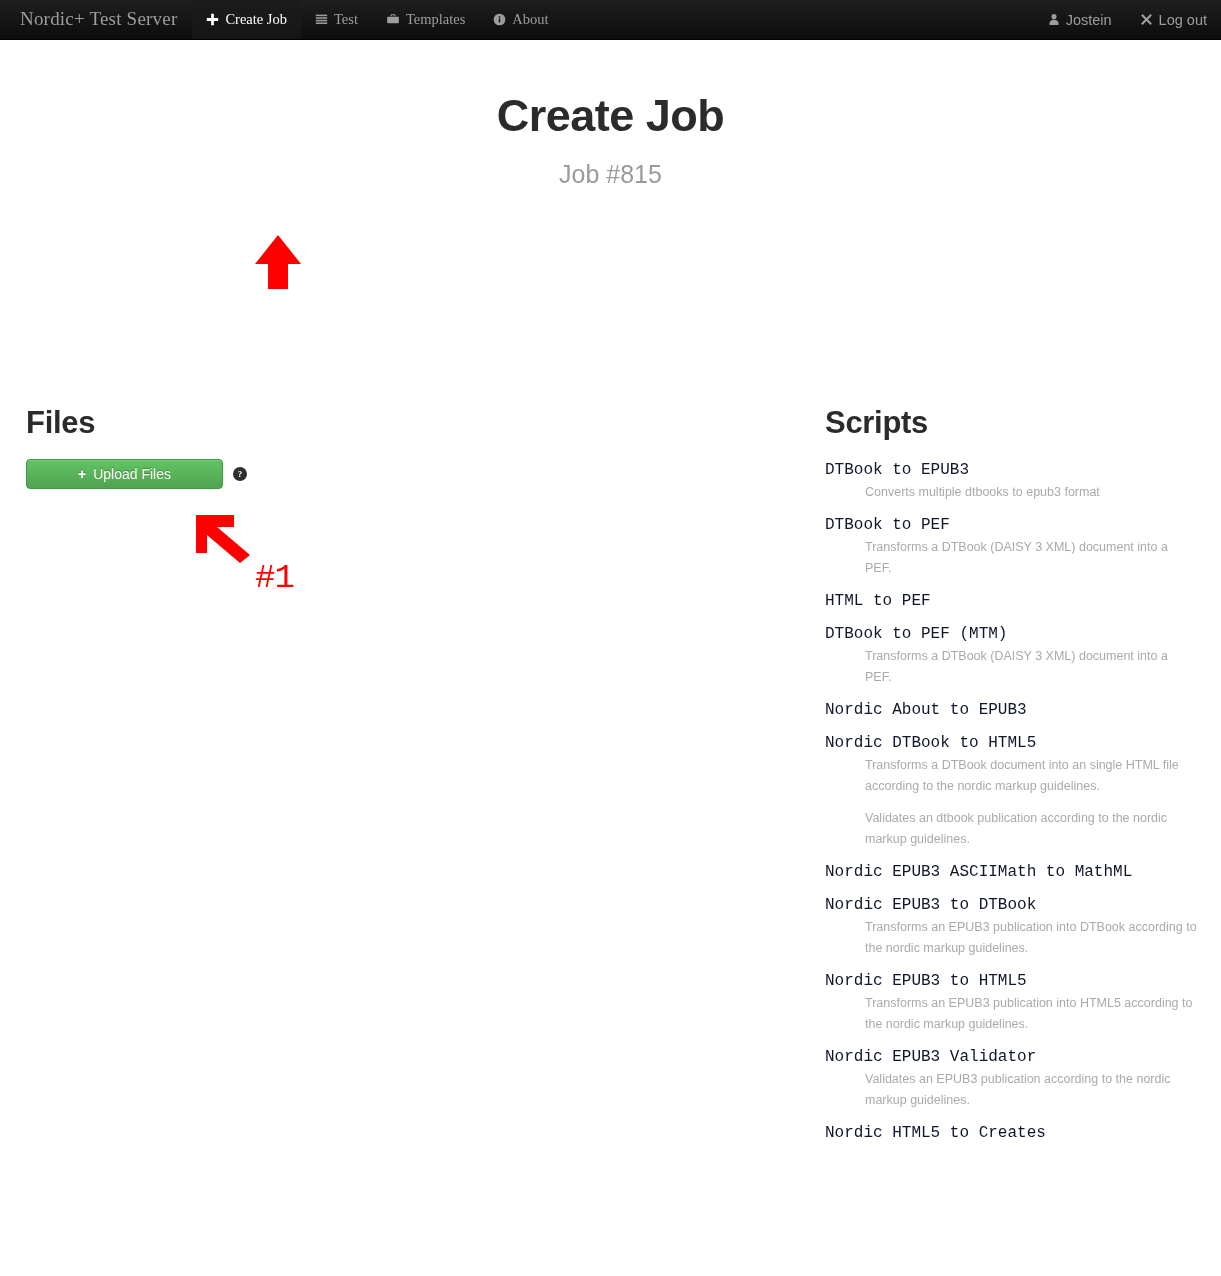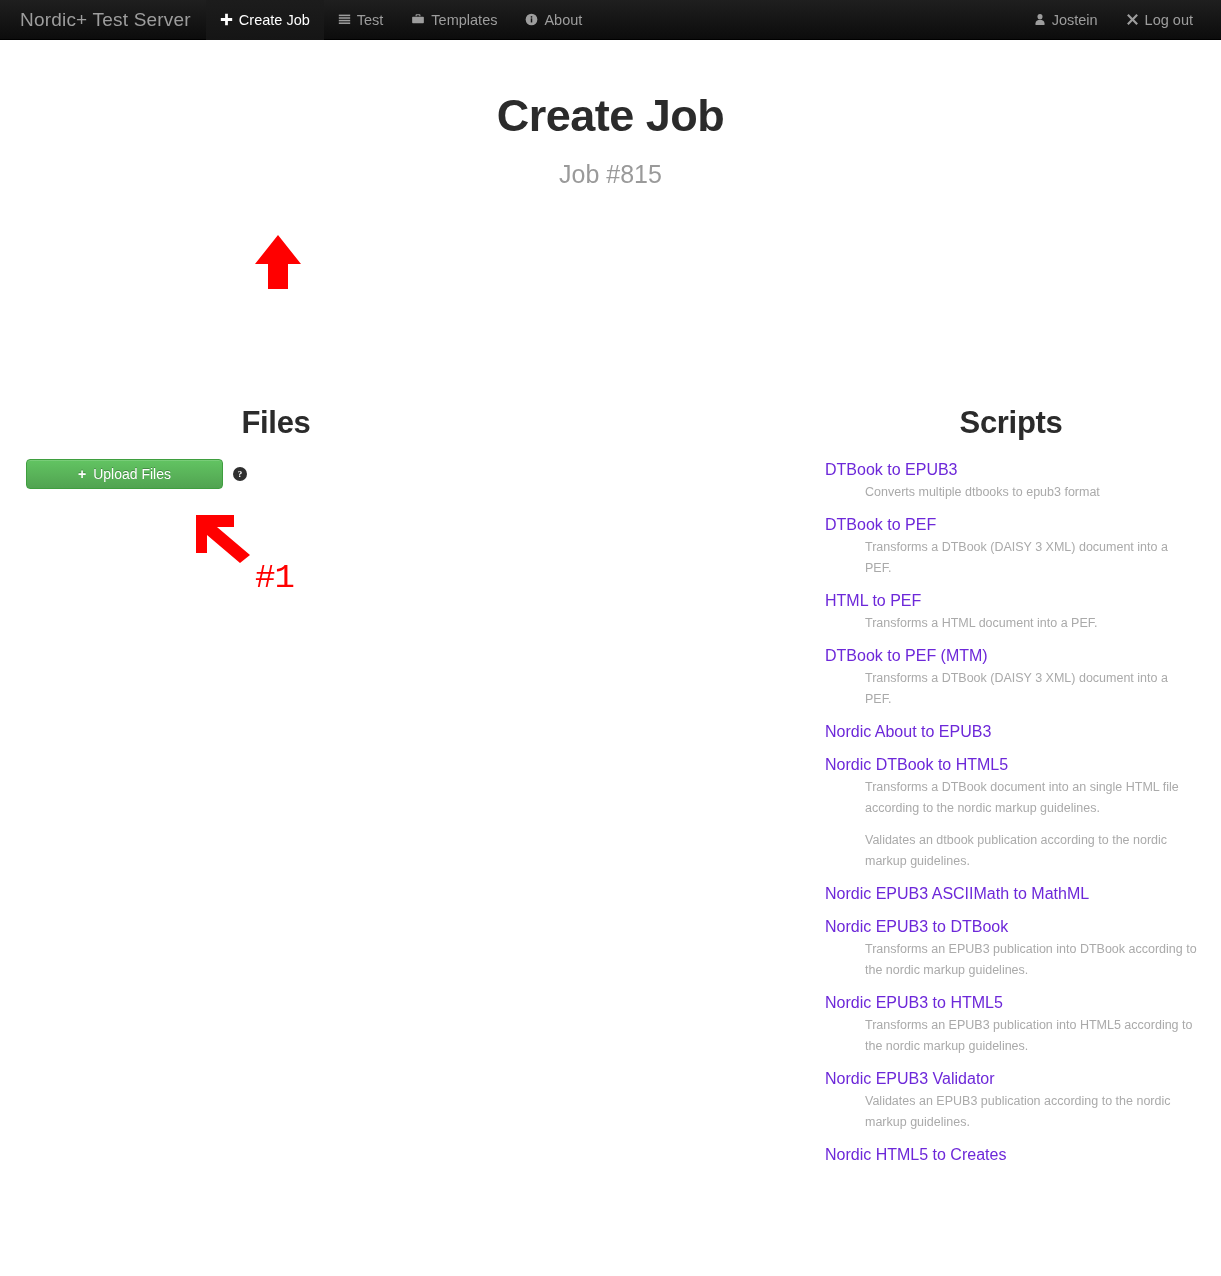--- a/index.html
+++ b/index.html
@@ -23,22 +23,22 @@
     align-items: stretch;
     white-space: nowrap;
   }
   .nav-brand {
     color: #9d9d9d;
     font-size: 19px;
     line-height: 40px;
     padding: 0 15px 0 20px;
     letter-spacing: .2px;
   }
-  .nav-left { display: flex; align-items: center; }
-  .nav-right { display: flex; align-items: stretch; margin-left: auto; padding-right: 14px; }
+  .nav-left { display: flex; align-items: flex-end; font-family: Liberation Serif, serif; }
+  .nav-right { display: flex; align-items: stretch; margin-left: auto; }
   .nav-item {
     display: flex;
     align-items: center;
     gap: 6px;
     color: #9d9d9d;
     font-size: 14.5px;
     padding: 0 14px;
     line-height: 40px;
     text-decoration: none;
     cursor: pointer;
@@ -80,21 +80,20 @@
     left: 825px; top: 217px;
     width: 372px;
   }
   .col-heading {
     font-size: 31px;
     font-weight: bold;
     color: #2b2b2b;
     margin: 0 0 19px 0;
     line-height: 1.1;
     letter-spacing: -0.3px;
-    text-align: center;
   }
 
   
   .upload-row { display: flex; align-items: center; gap: 10px; }
   .btn-upload {
     width: 197px;
     height: 30px;
     border: 1px solid #3f9e3f;
     border-radius: 4px;
     background-image: linear-gradient(to bottom, #62c462 0%, #51a351 100%);
@@ -123,25 +122,26 @@
     justify-content: center;
     cursor: pointer;
     line-height: 1;
     font-family: "Liberation Serif", serif;
   }
 
   
   .script { margin-bottom: 11px; }
   .script-name {
     display: block;
-    color: #6d28d9;
+    color: #0f172a;
     font-size: 16px;
     line-height: 22px;
     text-decoration: none;
     cursor: pointer;
+    font-family: Liberation Mono, monospace;
   }
   .script-desc {
     color: #aaaaaa;
     font-size: 12.5px;
     line-height: 21px;
     margin-top: 1px;
     max-width: 370px;
     margin-left: 40px;
   }
 
@@ -254,21 +254,20 @@
         <div class="script">
           <a class="script-name">DTBook to EPUB3</a>
           <div class="script-desc">Converts multiple dtbooks to epub3 format</div>
         </div>
         <div class="script">
           <a class="script-name">DTBook to PEF</a>
           <div class="script-desc">Transforms a DTBook (DAISY 3 XML) document into a PEF.</div>
         </div>
         <div class="script">
           <a class="script-name">HTML to PEF</a>
-          <div class="script-desc">Transforms a HTML document into a PEF.</div>
         </div>
         <div class="script">
           <a class="script-name">DTBook to PEF (MTM)</a>
           <div class="script-desc">Transforms a DTBook (DAISY 3 XML) document into a PEF.</div>
         </div>
         <div class="script">
           <a class="script-name">Nordic About to EPUB3</a>
         </div>
         <div class="script">
           <a class="script-name">Nordic DTBook to HTML5</a>

